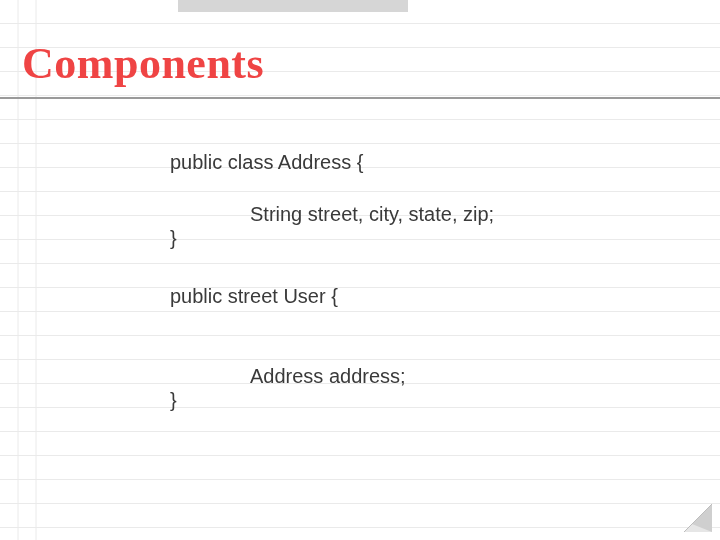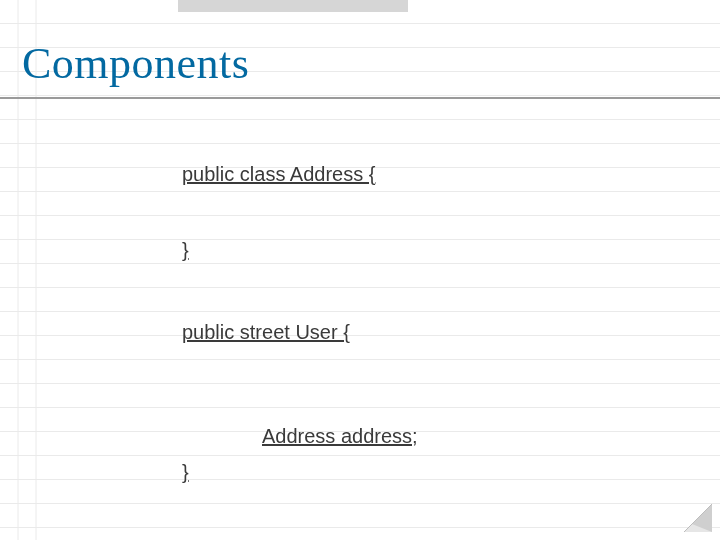--- a/index.html
+++ b/index.html
@@ -29,39 +29,39 @@
     height: 12px;
     background: #d6d6d6;
     z-index: 2;
   }
   .title {
     position: absolute;
     top: 38px;
     left: 22px;
     font-family: "Comic Sans MS", "Comic Sans", cursive;
     font-size: 44px;
-    color: #0369a1;
+    color: #ef4444;
     z-index: 2;
     letter-spacing: 0.5px;
+    font-weight: bold;
   }
   .code-area {
     position: absolute;
     top: 150px;
     left: 170px;
     width: 520px;
     font-family: Verdana, Geneva, sans-serif;
     font-size: 20px;
     color: #3a3a3a;
     z-index: 2;
     line-height: 1.2;
   }
   .code-line {
-    margin: 12px;
+    margin: 0;
     white-space: pre;
-    text-decoration: underline;
   }
   .indent1 { padding-left: 80px; }
   .gap-small { height: 28px; }
   .gap-med { height: 34px; }
   .corner {
     position: absolute;
     right: 8px;
     bottom: 8px;
     width: 28px;
     height: 28px;
@@ -83,20 +83,21 @@
   <line x1="0" y1="98" x2="720" y2="98" stroke="#9a9a9a" stroke-width="2"></line>
 </svg>
 
 <div class="top-bar"></div>
 
 <div class="title">Components</div>
 
 <div class="code-area">
   <div class="code-line">public class Address {</div>
   <div class="gap-small"></div>
+  <div class="code-line indent1">String street, city, state, zip;</div>
   <div class="code-line">}</div>
   <div class="gap-med"></div>
   <div class="code-line">public street User {</div>
   <div class="gap-small"></div>
   <div class="gap-small"></div>
   <div class="code-line indent1">Address address;</div>
   <div class="code-line">}</div>
 </div>
 
 <svg class="corner" viewBox="0 0 28 28">

